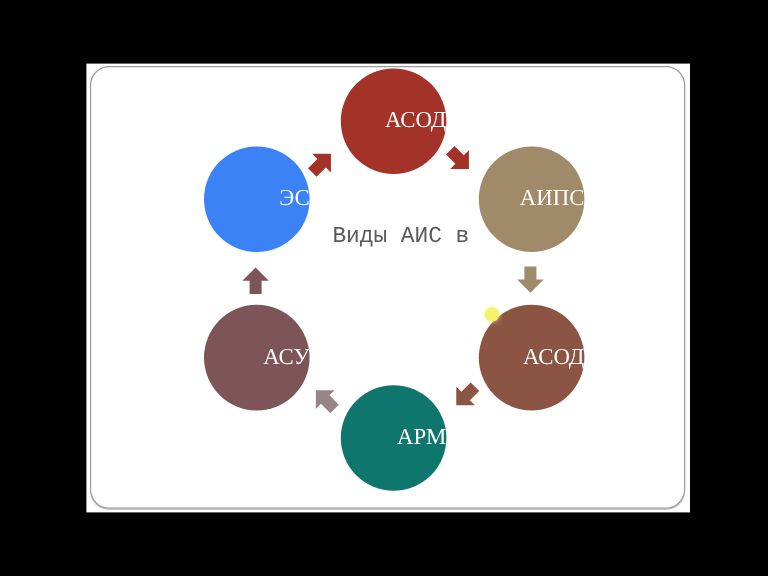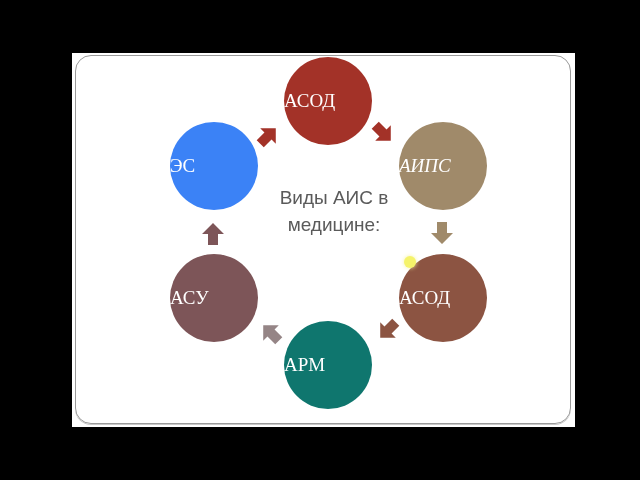--- a/index.html
+++ b/index.html
@@ -1,33 +1,33 @@
 <!DOCTYPE html>
 <html><head>
 <meta charset="utf-8">
 <style>
   html, body { margin:0; padding:0; }
   body { width:640px; height:480px; background:#000; position:relative; overflow:hidden; font-family:"Liberation Serif", serif; }
   .slide { position:absolute; left:72px; top:53px; width:503px; height:374px; background:#fff; }
   .frame { position:absolute; left:3px; top:2px; width:494px; height:367px; border:1px solid #9a9a9a; border-radius:16px; box-shadow: 0 1px 0 #c8c8c8; }
-  .node { position:absolute; width:88px; height:88px; border-radius:50%; display:flex; align-items:center; justify-content:flex-start; color:#fff; font-family:"Liberation Serif", serif; font-size:19px; }
+  .node { position:absolute; width:88px; height:88px; border-radius:50%; display:flex; align-items:center; justify-content:flex-end; color:#fff; font-family:"Liberation Serif", serif; font-size:19px; }
   .arrow { position:absolute; width:24px; height:24px; }
-  .center-text { position:absolute; left:192px; top:131px; width:140px; text-align:center; font-family:Liberation Sans, sans-serif; font-size:19px; line-height:27px; color:#5a5a5a; }
+  .center-text { position:absolute; left:192px; top:131px; width:140px; text-align:center; font-family:Liberation Mono, monospace; font-size:19px; line-height:27px; color:#5a5a5a; }
   .pointer { position:absolute; width:12px; height:12px; border-radius:50%; background:#f5f36a; box-shadow:0 0 4px #f6f3a0; }
 </style>
 </head>
 <body>
 
 <div class="slide">
   <div class="frame"></div>
 
   <div class="node" style="left:212px;top:4px;background:#a33228;">
     <span>АСОД</span>
   </div>
-  <div class="node" style="left:327px;top:69px;background:#a08a6a;font-style:italic;">
+  <div class="node" style="left:327px;top:69px;background:#a08a6a;">
     <span>АИПС</span>
   </div>
   <div class="node" style="left:327px;top:201px;background:#8c5442;">
     <span>АСОД</span>
   </div>
   <div class="node" style="left:212px;top:268px;background:#0f766e;">
     <span>АРМ</span>
   </div>
   <div class="node" style="left:98px;top:201px;background:#7d5558;">
     <span>АСУ</span>
@@ -50,17 +50,16 @@
   </svg>
   <svg class="arrow" viewBox="0 0 24 24" style="left:187px;top:268px;transform:rotate(-45deg);">
     <polygon points="12,1 23,12 17,12 17,23 7,23 7,12 1,12" fill="#958586"></polygon>
   </svg>
   <svg class="arrow" viewBox="0 0 24 24" style="left:129px;top:169px;">
     <polygon points="12,1 23,12 17,12 17,23 7,23 7,12 1,12" fill="#7d5558"></polygon>
   </svg>
 
   <div class="center-text">
     <div>Виды АИС в</div>
-    <div>медицине:</div>
   </div>
 
   <div class="pointer" style="left:332px;top:203px;"></div>
 </div>
 
 </body></html>

